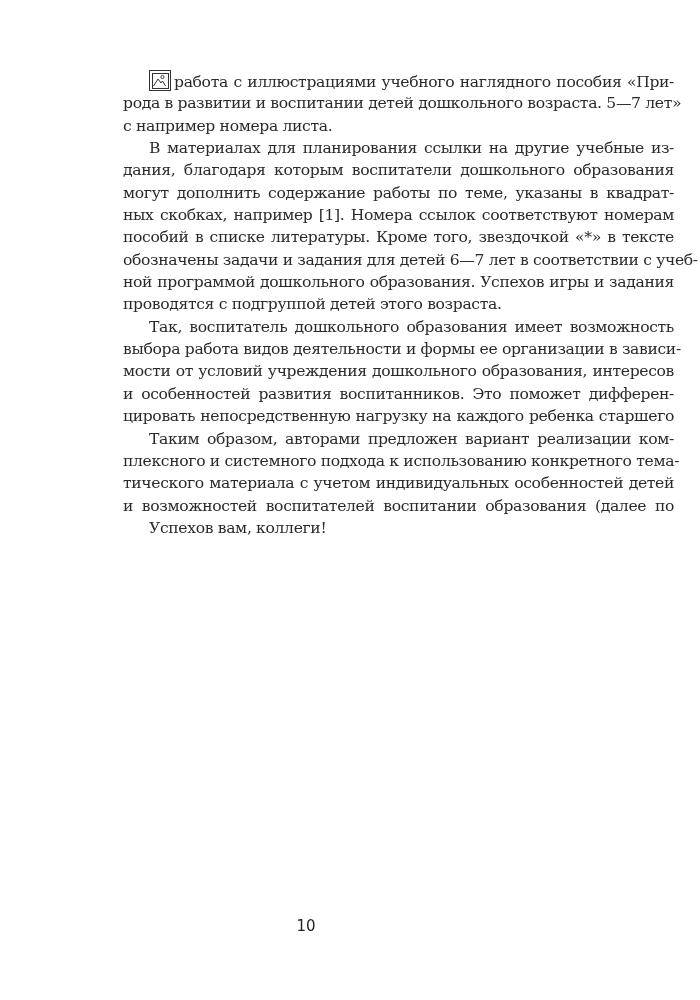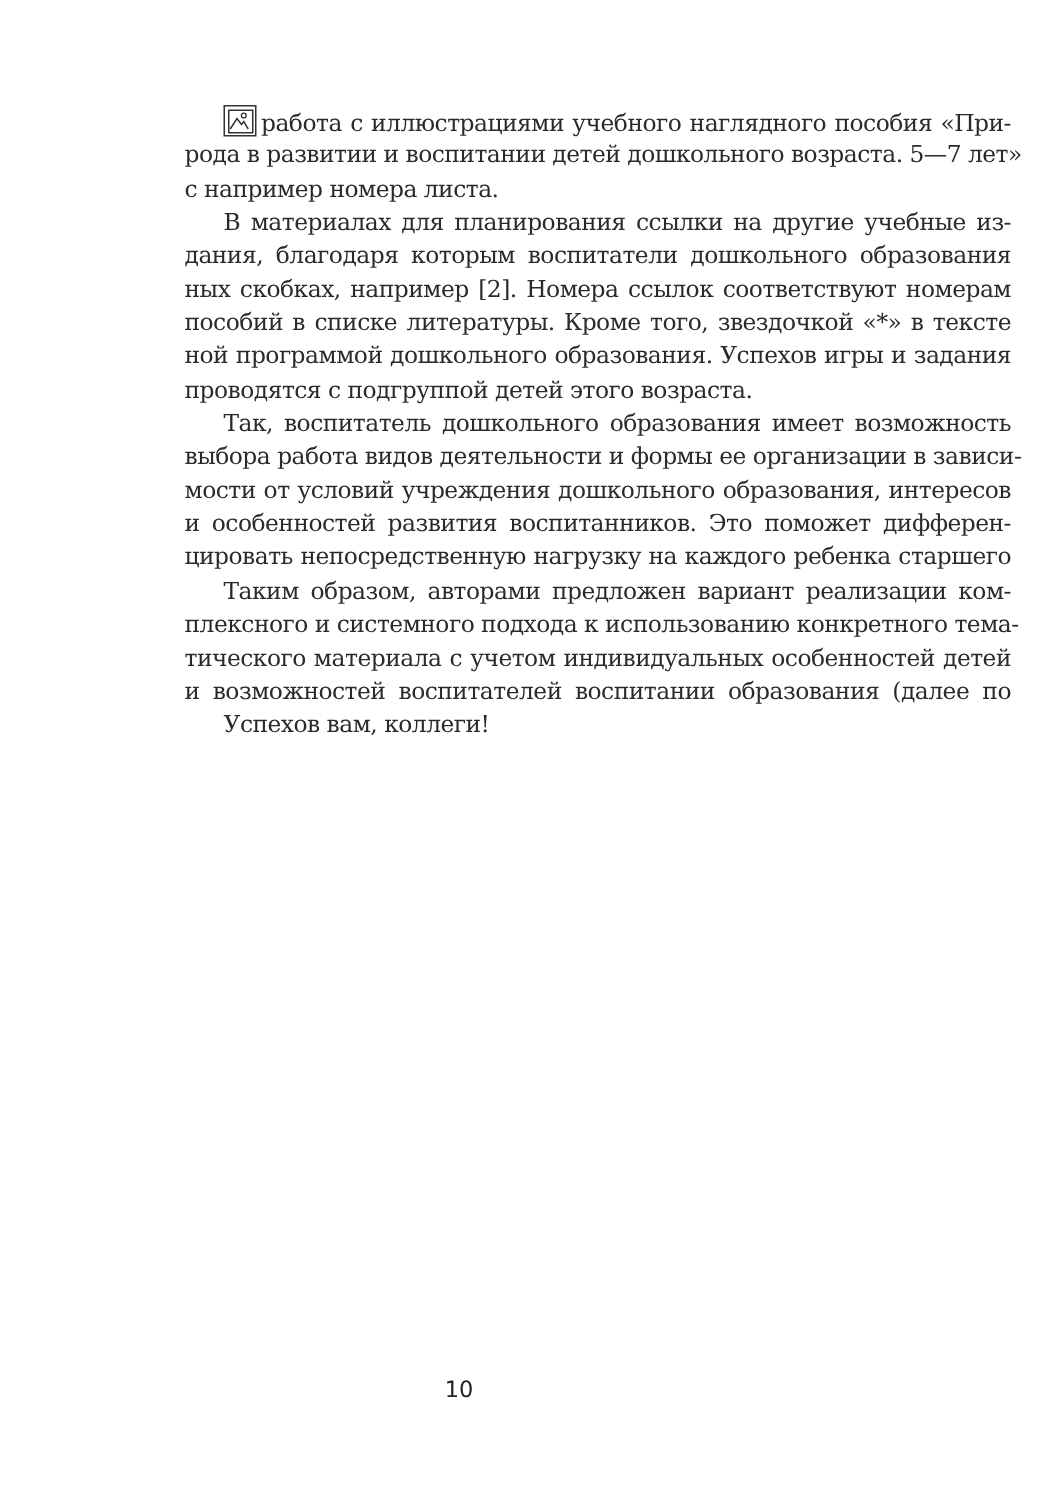--- a/index.html
+++ b/index.html
@@ -82,22 +82,24 @@
             <polyline points="0.5,12 5,5 8,9 9.5,7 12.5,12" fill="none" stroke="#333" stroke-width="1"></polyline>
             <circle cx="9.5" cy="3" r="1.6" fill="none" stroke="#333" stroke-width="0.9"></circle>
           </svg></span><span>работа с иллюстрациями учебного наглядного пособия «При-</span></span>
     <span class="line">рода в развитии и воспитании детей дошкольного возраста. 5—7 лет»</span>
     <span class="line last">с например номера листа.</span>
   </div>
 
   <div>
     <span class="line indent">В материалах для планирования ссылки на другие учебные из-</span>
     <span class="line">дания, благодаря которым воспитатели дошкольного образования</span>
-    <span class="line">ных скобках, например [2]. Номера ссылок соответствуют номерам</span>
+    <span class="line">могут дополнить содержание работы по теме, указаны в квадрат-</span>
+    <span class="line">ных скобках, например [1]. Номера ссылок соответствуют номерам</span>
     <span class="line">пособий в списке литературы. Кроме того, звездочкой «*» в тексте</span>
+    <span class="line">обозначены задачи и задания для детей 6—7 лет в соответствии с учеб-</span>
     <span class="line">ной программой дошкольного образования. Успехов игры и задания</span>
     <span class="line last">проводятся с подгруппой детей этого возраста.</span>
   </div>
 
   <div>
     <span class="line indent">Так, воспитатель дошкольного образования имеет возможность</span>
     <span class="line">выбора работа видов деятельности и формы ее организации в зависи-</span>
     <span class="line">мости от условий учреждения дошкольного образования, интересов</span>
     <span class="line">и особенностей развития воспитанников. Это поможет дифферен-</span>
     <span class="line">цировать непосредственную нагрузку на каждого ребенка старшего</span>

